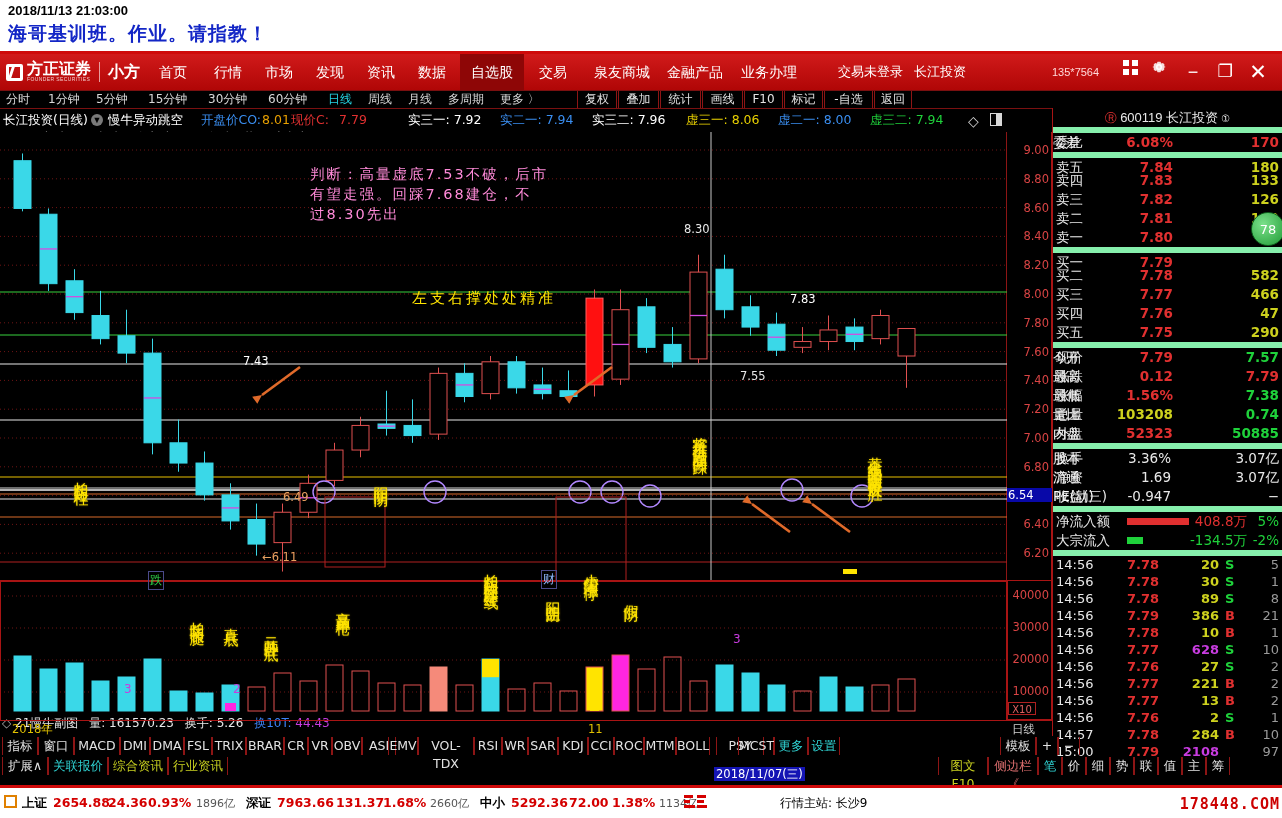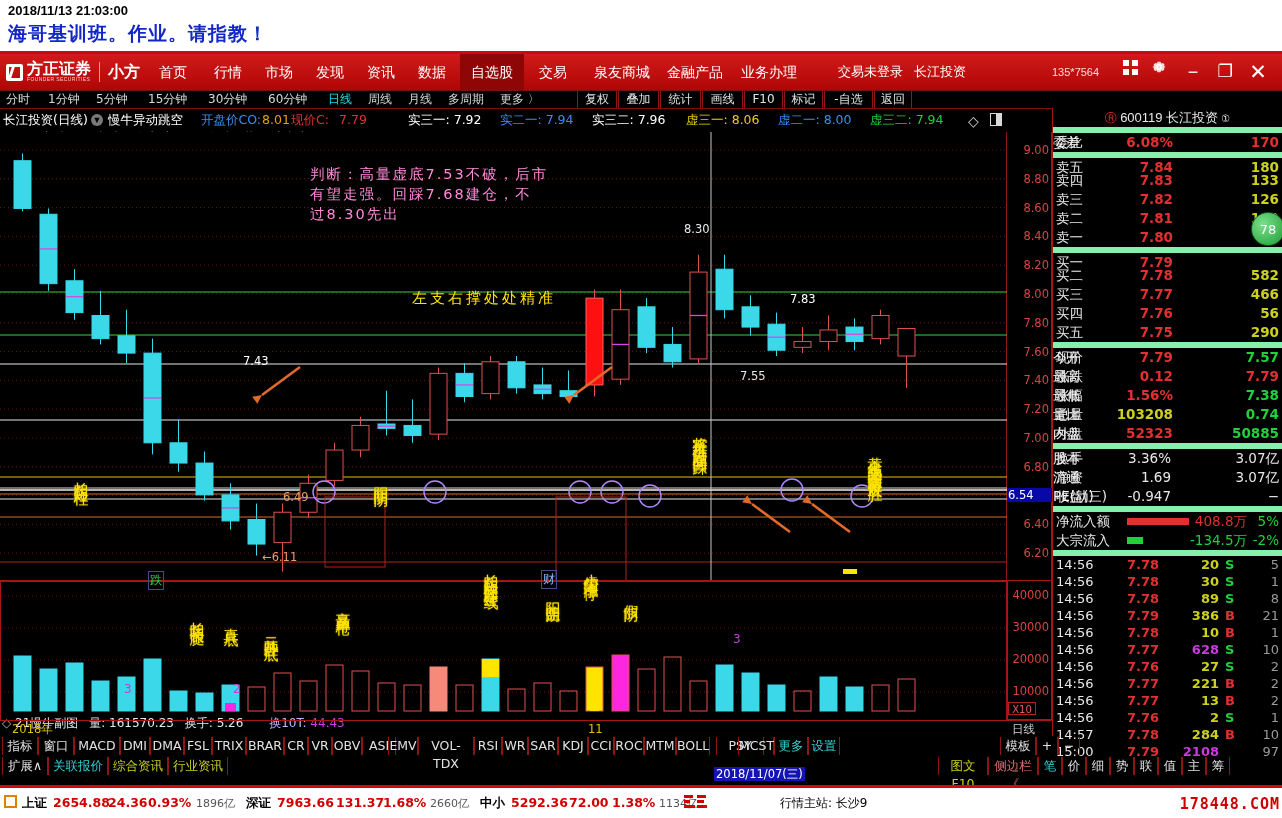--- a/index.html
+++ b/index.html
@@ -520,21 +520,21 @@
       <div class="pricelbl" style="left: 740px; top: 237px; color: rgb(232, 232, 232);">7.55</div>
       <div class="pricelbl" style="left: 790px; top: 160px;">7.83</div>
     </div>
   <div id="subhdr">
     <span style="color:#aaa;">◇</span>
     <span style="color:#e8e8e8;">21慢牛副图</span>
     <span style="color:#e8e8e8;margin-left:7px;">量:</span>
     <span style="color:#e8e8e8;">161570.23</span>
     <span style="color:#e8e8e8;margin-left:7px;">换手:</span>
     <span style="color:#e8e8e8;">5.26</span>
-    <span style="color:#c4b5fd;margin-left:22px;">换10T:</span>
+    <span style="color:#3b82f6;margin-left:7px;">换10T:</span>
     <span style="color:#c83ce0;">44.43</span>
   </div>
 </div>
 
 <div class="abs" id="axiscol">
   <div id="axis-host">
       <div class="axlbl" style="top: 11px;">9.00</div>
       <div class="axlbl" style="top: 39.8px;">8.80</div>
       <div class="axlbl" style="top: 68.6px;">8.60</div>
       <div class="axlbl" style="top: 97.4px;">8.40</div>
@@ -610,21 +610,21 @@
         <span class="v" style="left:160px;width:66px;color:#cdd11e;font-weight:bold;">582</span>
       </div>
       <div class="qrow">
         <span class="k">买三</span>
         <span class="v" style="left:60px;width:60px;color:#e03030;font-weight:bold;">7.77</span>
         <span class="v" style="left:160px;width:66px;color:#cdd11e;font-weight:bold;">466</span>
       </div>
       <div class="qrow">
         <span class="k">买四</span>
         <span class="v" style="left:60px;width:60px;color:#e03030;font-weight:bold;">7.76</span>
-        <span class="v" style="left:160px;width:66px;color:#cdd11e;font-weight:bold;">56</span>
+        <span class="v" style="left:160px;width:66px;color:#cdd11e;font-weight:bold;">47</span>
       </div>
       <div class="qrow">
         <span class="k">买五</span>
         <span class="v" style="left:60px;width:60px;color:#e03030;font-weight:bold;">7.75</span>
         <span class="v" style="left:160px;width:66px;color:#cdd11e;font-weight:bold;">290</span>
       </div>
     </div>
   <div id="quote-stats-host" class="sep">
       <div class="qrow"><span class="k">现价</span><span class="v" style="left:46px;width:74px;color:#e03030;font-weight:bold;">7.79</span><span class="k2">今开</span><span class="v" style="left:160px;width:66px;color:#1fd23b;font-weight:bold;">7.57</span></div>
       <div class="qrow"><span class="k">涨跌</span><span class="v" style="left:46px;width:74px;color:#e03030;font-weight:bold;">0.12</span><span class="k2">最高</span><span class="v" style="left:160px;width:66px;color:#e03030;font-weight:bold;">7.79</span></div>

